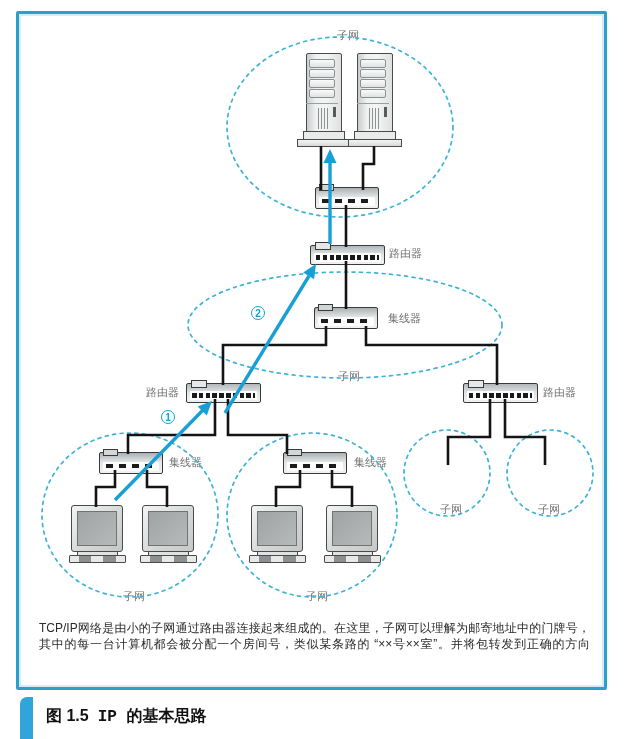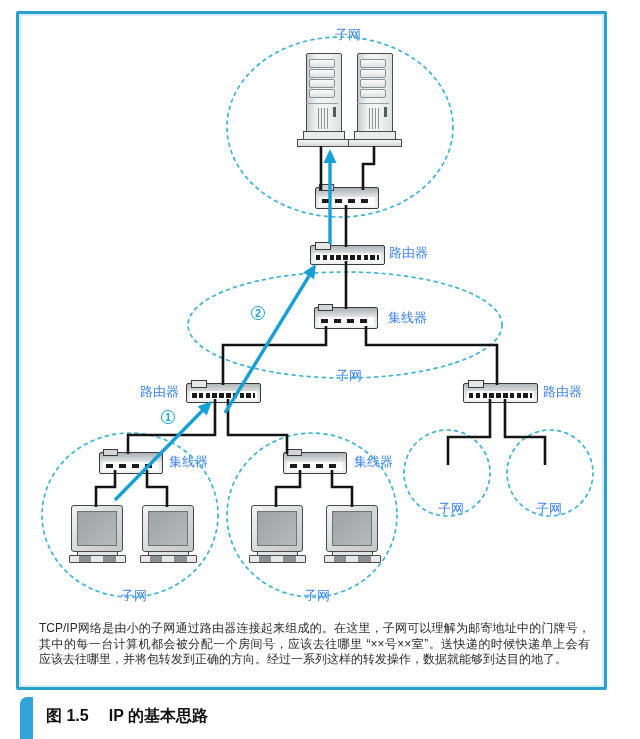--- a/index.html
+++ b/index.html
@@ -62,40 +62,40 @@
   .monitor .shell{position:absolute;left:3px;top:0;width:50px;height:45px;
                   background:linear-gradient(135deg,#f4f4f4,#d4d6d6 60%,#c6c8c8);
                   border:1px solid #4a4a4a;border-radius:3px;}
   .monitor .screen{position:absolute;left:5px;top:5px;right:5px;bottom:5px;
                    background:linear-gradient(135deg,#9fa3a4,#b6baba);border:1px solid #6f7374;}
   .monitor .stand{position:absolute;left:9px;top:46px;width:39px;height:4px;background:#e0e2e2;border:1px solid #4a4a4a;}
   .monitor .base{position:absolute;left:1px;top:50px;width:55px;height:6px;border:1px solid #4a4a4a;border-radius:1px;
                  background:linear-gradient(90deg,#e8e8e8 0 16%,#8b8f90 16% 38%,#e8e8e8 38% 60%,#8b8f90 60% 84%,#e8e8e8 84%);}
 
   
-  .diagram-label{position:absolute;font-size:13px;color:#3b82f6;background:#fff;
+  .diagram-label{position:absolute;font-size:11px;color:#737373;background:#fff;
                  padding:0 2px;white-space:nowrap;line-height:14px;}
   .center{transform:translateX(-50%);}
   .right-align{transform:translateX(-100%);}
 
   .step-badge{position:absolute;width:14px;height:14px;border:1.5px solid var(--arrow-blue);
               border-radius:50%;color:var(--arrow-blue);font-size:10px;line-height:14px;
               text-align:center;background:transparent;font-weight:bold;box-sizing:border-box;}
 
   
   .description{position:absolute;left:39px;top:621px;width:551px;z-index:3;}
   .para-line{font-size:12px;line-height:15.5px;color:#2a2a2a;
              text-align:justify;text-align-last:justify;}
   .para-line.last{text-align-last:left;}
 
   
   .caption-tab{position:absolute;left:20px;top:697px;width:13px;height:42px;
                background:var(--caption-tab-blue);border-radius:7px 0 0 0;}
   .caption{position:absolute;left:46px;top:706px;font-size:16px;font-weight:bold;color:#111;white-space:nowrap;}
-  .caption .caption-title{margin-left:20px;}
+  .caption .caption-title{margin-left:9px;font-family:Liberation Mono, monospace;}
 </style>
 </head>
 <body>
 
 <div class="page">
 
   <div class="frame"></div>
 
   <svg class="layer base" viewBox="0 0 640 739" width="640" height="739">
     <g class="ellipses">
@@ -254,22 +254,21 @@
     <polygon points="330,149 323.5,163 336.5,163"></polygon>
   </svg>
 
   <div class="badges">
     <span class="step-badge" style="left:161px;top:410px;">1</span>
     <span class="step-badge" style="left:251px;top:306px;">2</span>
   </div>
 
   <div class="description">
     <div class="para-line">TCP/IP网络是由小的子网通过路由器连接起来组成的。在这里，子网可以理解为邮寄地址中的门牌号，</div>
-    <div class="para-line">其中的每一台计算机都会被分配一个房间号，应该去往哪里 “××号××室”。送快递的时候快递单上会有</div>
-    <div class="para-line last">应该去往哪里，并将包转发到正确的方向。经过一系列这样的转发操作，数据就能够到达目的地了。</div>
+    <div class="para-line">其中的每一台计算机都会被分配一个房间号，类似某条路的 “××号××室”。并将包转发到正确的方向</div>
   </div>
 
   <div class="caption-tab"></div>
   <div class="caption">
     <span>图 1.5</span><span class="caption-title">IP 的基本思路</span>
   </div>
 
 </div>
 
 </body></html>

